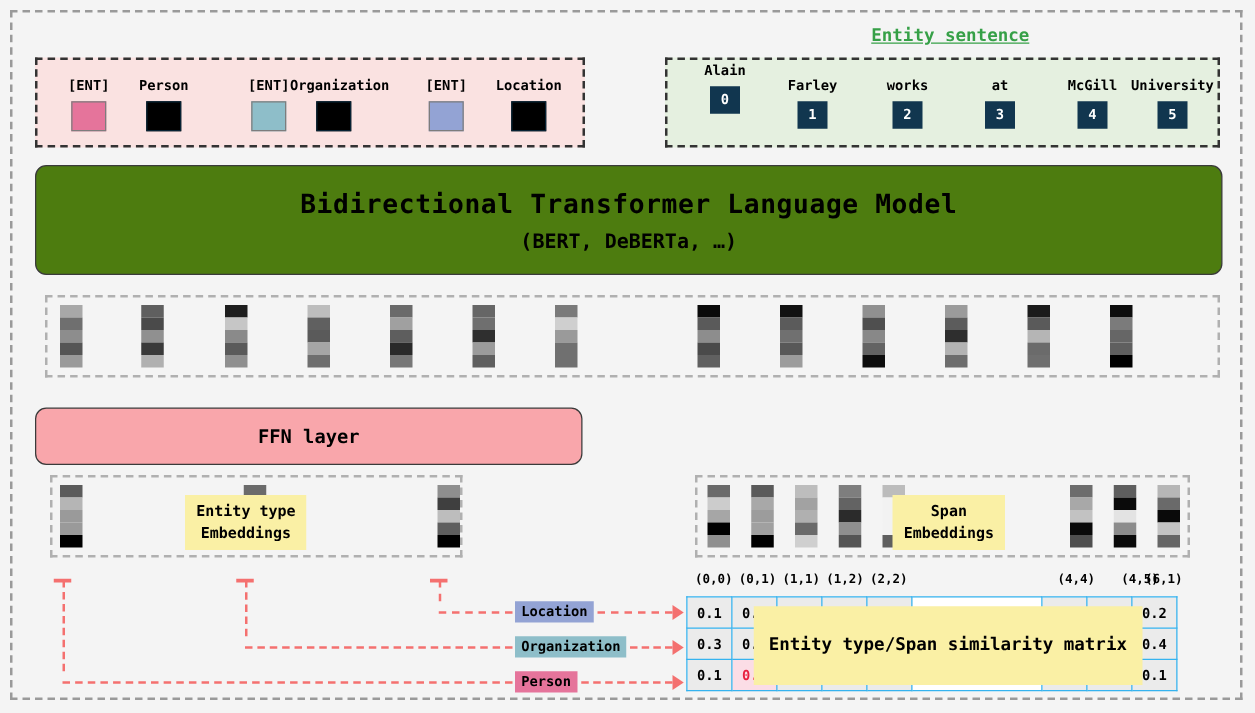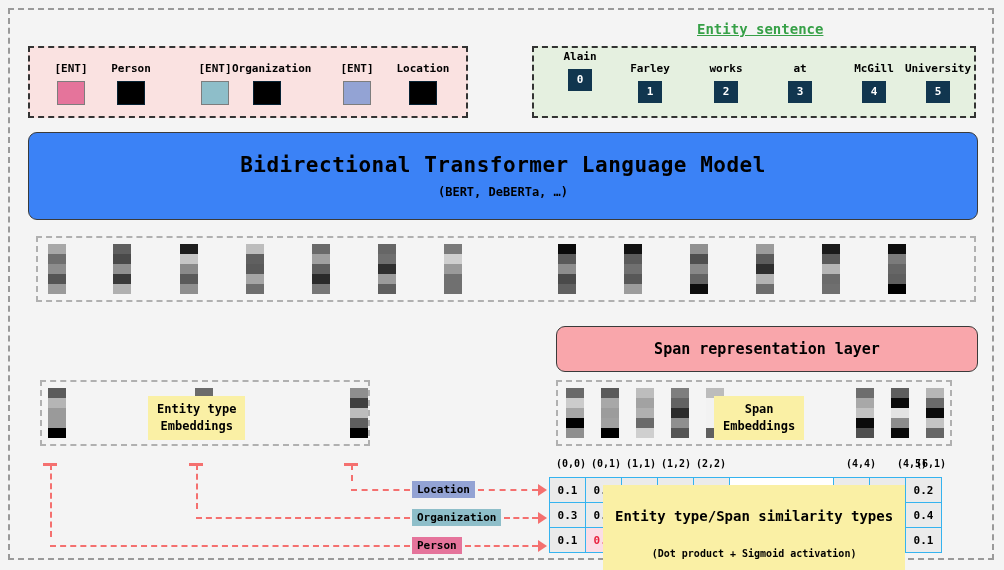--- a/index.html
+++ b/index.html
@@ -35,25 +35,25 @@
   .sq.black{background:#000;border-color:#062233;}
   .idxbox{
     width:24px;height:22px;margin:6px auto 0 auto;background:#11364f;
     color:#fff;font-size:11px;font-weight:bold;line-height:22px;text-align:center;
   }
   .sep-tok{position:absolute;text-align:center;}
 
   
   #transformer{
     position:absolute;left:28px;top:132px;width:948px;height:86px;
-    background:#3b82f6;border:1px solid #3a3a3a;border-radius:9px;
+    background:#4d7c0f;border:1px solid #3a3a3a;border-radius:9px;
     display:flex;flex-direction:column;align-items:center;justify-content:center;
   }
   #tf-main{font-size:21px;font-weight:bold;color:#000;letter-spacing:.5px;}
-  #tf-sub{font-size:12px;font-weight:bold;color:#000;margin-top:8px;}
+  #tf-sub{font-size:16px;font-weight:bold;color:#000;margin-top:8px;}
 
   
   .strip-box{position:absolute;box-sizing:border-box;border:2px dashed #b0b0b0;background:#f4f4f4;}
   #tokrep-box{left:36px;top:236px;width:940px;height:66px;}
   #enttype-box{left:40px;top:380px;width:330px;height:66px;}
   #spanemb-box{left:556px;top:380px;width:396px;height:66px;}
 
   .strip{position:absolute;width:18px;}
   .strip i{display:block;height:10px;}
 
@@ -277,22 +277,22 @@
       </div>
       <div class="strip" style="left: 888px; top: 244px;">
         <i style="background: rgb(13, 13, 13);"></i>
         <i style="background: rgb(123, 123, 123);"></i>
         <i style="background: rgb(102, 102, 102);"></i>
         <i style="background: rgb(95, 95, 95);"></i>
         <i style="background: rgb(0, 0, 0);"></i>
       </div>
     </div>
 
-  <div class="pink-layer" id="spanlayer">
-    <span>Span representation layer</span>
+  <div class="pink-layer" id="ffn">
+    <span>FFN layer</span>
   </div>
 
   <div class="strip-box" id="enttype-box"></div>
   <div id="enttype-strips">
       <div class="strip" style="left: 48px; top: 388px;">
         <i style="background: rgb(91, 91, 91);"></i>
         <i style="background: rgb(181, 181, 181);"></i>
         <i style="background: rgb(154, 154, 154);"></i>
         <i style="background: rgb(154, 154, 154);"></i>
         <i style="background: rgb(0, 0, 0);"></i>
@@ -441,16 +441,15 @@
           <td>0.1</td>
           <td class="wide">....</td>
           <td>0.2</td>
           <td>0.3</td>
           <td>0.1</td>
         </tr>
       </tbody>
     </table>
 
   <div class="note" id="note-sim">
-    <span class="big">Entity type/Span similarity types</span>
-    <span class="small">(Dot product + Sigmoid activation)</span>
+    <span class="big">Entity type/Span similarity matrix</span>
   </div>
 </div>
 
 </body></html>

